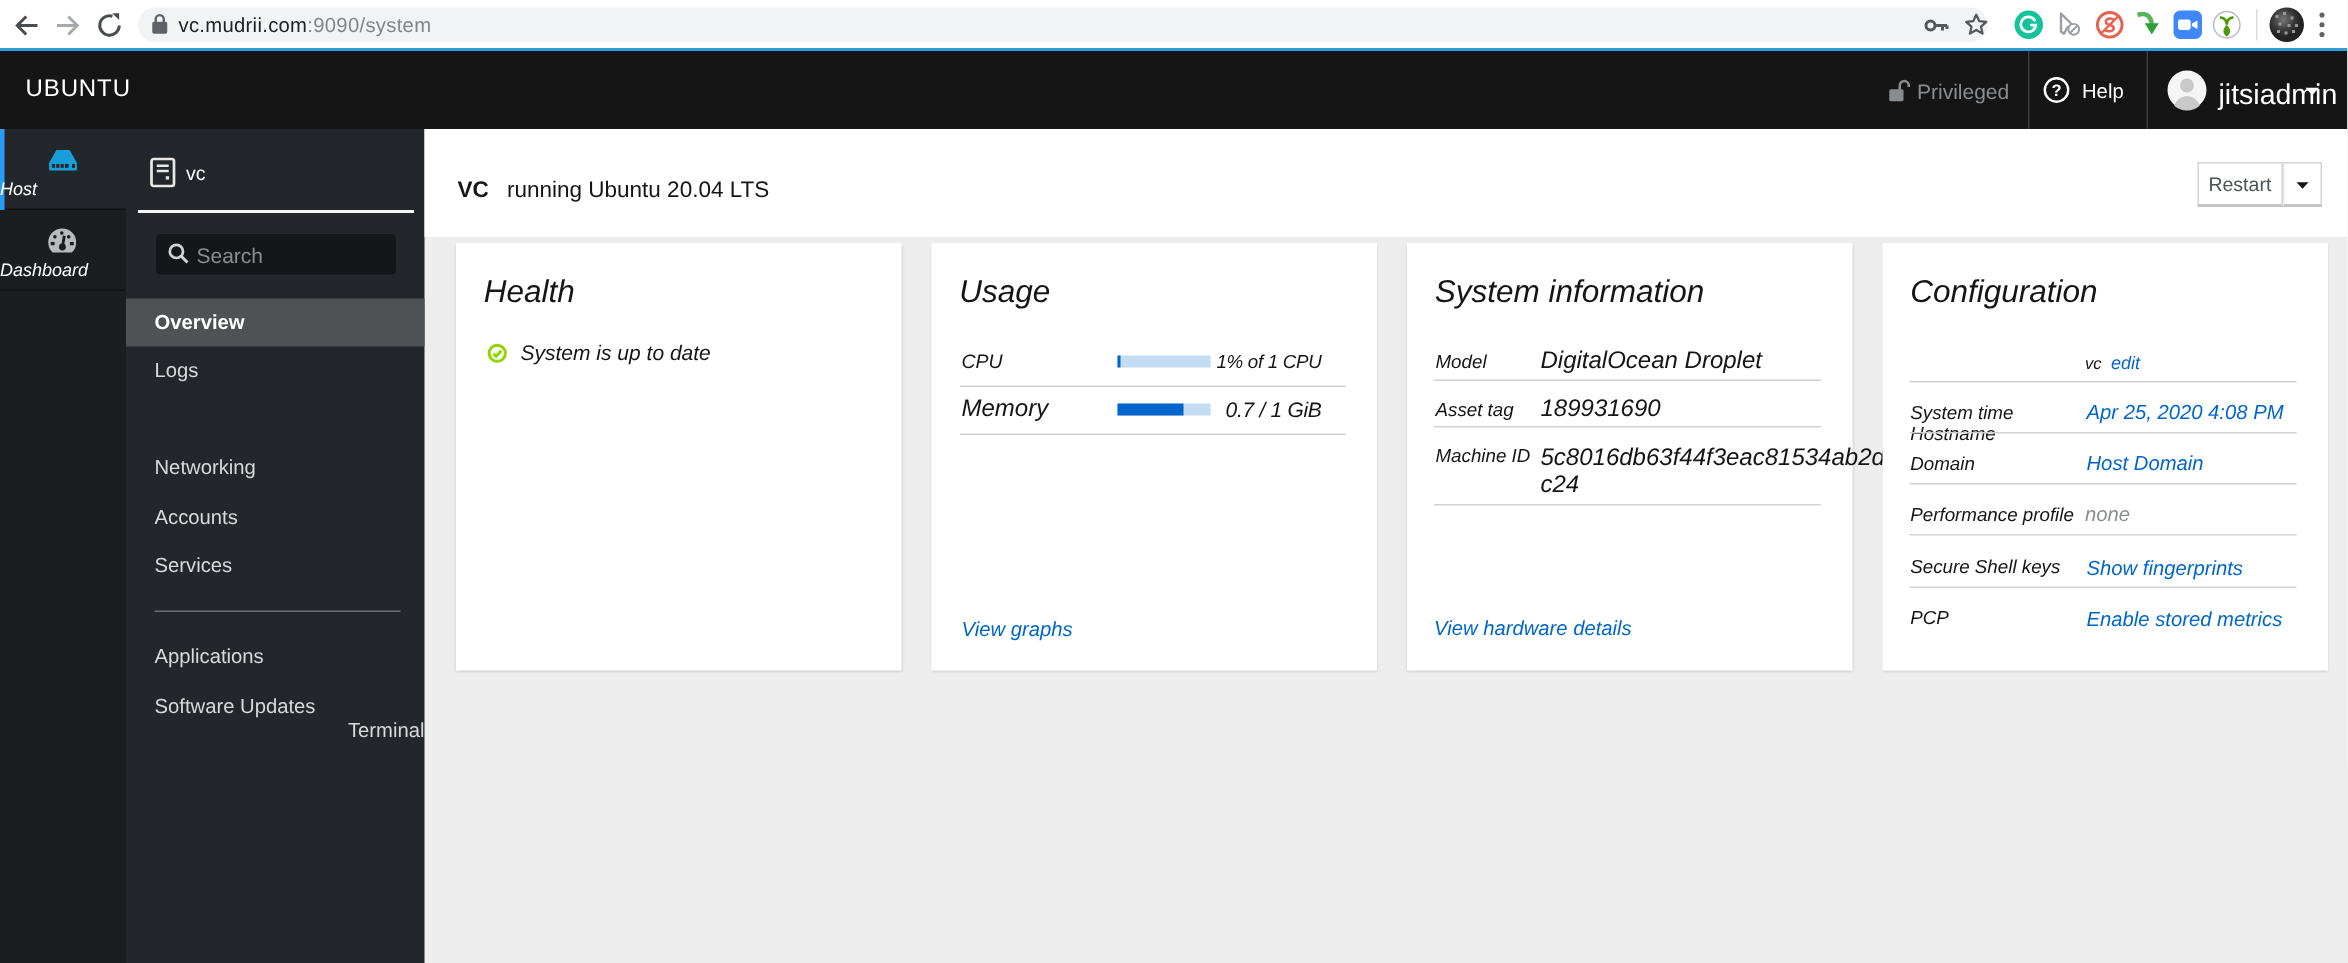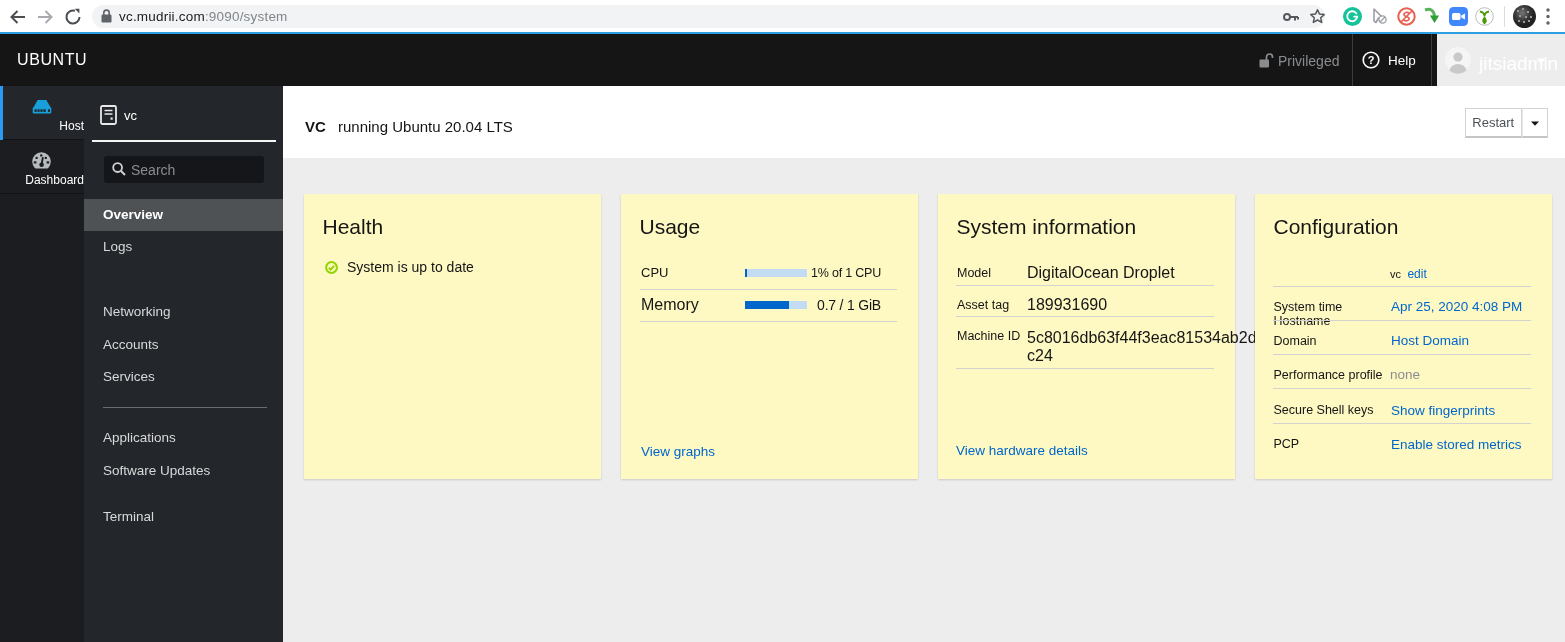--- a/index.html
+++ b/index.html
@@ -8,46 +8,46 @@
 #page { position:relative; width:1565px; height:642px; background:#ededed; overflow:hidden; }
 .abs { position:absolute; }
 svg { position:absolute; overflow:visible; }
 
 #browser { position:absolute; left:0; top:0; width:1565px; height:31.8px; background:#fff; }
 #blueline { position:absolute; left:0; top:31.8px; width:1565px; height:2.4px; background:#2d9fe0; }
 #pill { position:absolute; left:92px; top:5px; width:1233px; height:23px; border-radius:12px; background:#f1f3f4; }
 #url { position:absolute; left:119px; top:9px; font-size:13.5px; color:#202124; letter-spacing:.2px; }
 #url .gray { color:#80868b; }
 
-#masthead { position:absolute; left:0; top:34px; width:1437px; height:52px; background:#151515; }
+#masthead { position:absolute; left:0; top:34px; width:1565px; height:52px; background:#151515; }
 #brand { position:absolute; left:17px; top:17px; font-size:16px; color:#fff; letter-spacing:.6px; }
 .msep { position:absolute; top:0; width:1px; height:52px; background:#3a3d40; }
 #priv-text { position:absolute; left:1278px; top:18.5px; font-size:14px; color:#8a8d90; }
 #help-text { position:absolute; left:1388px; top:19px; font-size:13.5px; color:#fff; }
 #user-text { position:absolute; left:1479px; top:19px; font-size:19px; color:#fff; }
 
 #rail { position:absolute; left:0; top:86px; width:84px; height:556px; background:#1b1d21; }
 .railitem { position:absolute; left:0; width:84px; height:54px; border-bottom:1px solid #101215; }
-.raillabel { position:absolute; width:84px; text-align:right; font-size:12px; color:#fff; }
+.raillabel { position:absolute; width:84px; text-align:left; font-size:12px; color:#fff;font-style:italic; }
 #hoststripe { position:absolute; left:0; top:0; width:3px; height:54px; background:#2b9af3; }
 #sidenav { position:absolute; left:84px; top:86px; width:199px; height:556px; background:#23262a; }
 #vcunderline { position:absolute; left:8px; top:54px; width:184px; height:1.5px; background:#f5f5f5; }
 #vctext { position:absolute; left:40px; top:22px; font-size:13px; color:#fff; }
 #searchbox { position:absolute; left:19.5px; top:70px; width:160px; height:27px; background:#141619; border-radius:3px; }
 #searchtext { position:absolute; left:47px; top:76px; font-size:14px; color:#8a8d90; }
 .navitem { position:absolute; left:0; width:199px; height:32.5px; font-size:13.5px; color:#d8d9da; line-height:32.5px; padding-left:19px; }
 .navsel { background:#4f5255; color:#fff; font-weight:bold; }
 #navdivider { position:absolute; left:19px; top:321px; width:164px; height:1px; background:#6a6e73; }
 
 #topbar { position:absolute; left:283px; top:86px; width:1282px; height:72px; background:#fff; }
 #vctitle { position:absolute; left:305px; top:117.5px; font-size:15px; font-weight:bold; color:#151515; }
 #vcsub { position:absolute; left:338px; top:117.5px; font-size:15px; color:#151515; }
 #restartbtn { position:absolute; left:1465px; top:108px; width:56.5px; height:30px; background:#fff; border:1px solid #d3d3d3; border-bottom:2px solid #c5c5c5; font-size:13px; color:#4d5258; text-align:center; line-height:27px; }
 #restartcaret { position:absolute; left:1521.5px; top:108px; width:26px; height:30px; background:#fff; border:1px solid #d3d3d3; border-left:1px solid #e8e8e8; border-bottom:2px solid #c5c5c5; }
-.card { position:absolute; top:194px; width:296.5px; height:284.5px; background:#fef9c3; box-shadow:0 1px 2px rgba(3,3,3,0.15); }
+.card { position:absolute; top:162px; width:296.5px; height:284.5px; background:#ffffff; box-shadow:0 1px 2px rgba(3,3,3,0.15);font-style:italic; }
 .cardtitle { position:absolute; left:18.5px; top:21px; font-size:21px; color:#151515; line-height:24px; }
 .divline { position:absolute; height:1px; background:#d2d2d2; }
 .lbl { position:absolute; font-size:12.5px; color:#151515; line-height:14px; }
 .val { position:absolute; font-size:16px; color:#151515; line-height:14px; }
 .link { position:absolute; font-size:13.5px; color:#0066cc; line-height:15px; }
 .muted { color:#8a8d90; }
 </style>
 </head>
 <body>
 <div id="page">
@@ -228,21 +228,21 @@
       </svg>
     <div id="searchtext">Search</div>
     <div class="navitem navsel" style="top:112.5px;">Overview</div>
     <div class="navitem" style="top:145px;">Logs</div>
     <div class="navitem" style="top:210px;">Networking</div>
     <div class="navitem" style="top:242.5px;">Accounts</div>
     <div class="navitem" style="top:275px;">Services</div>
     <div id="navdivider"></div>
     <div class="navitem" style="top:336px;">Applications</div>
     <div class="navitem" style="top:368.5px;">Software Updates</div>
-    <div class="navitem" style="top:415px;">Terminal</div>
+    <div class="navitem" style="top:385px;text-align:right;">Terminal</div>
   </div>
 
   <div id="topbar"></div>
   <div id="vctitle">VC</div>
   <div id="vcsub">running Ubuntu 20.04 LTS</div>
   <div id="restartbtn">Restart</div>
   <div id="restartcaret"></div>
   <svg style="left:1530.5px; top:121px;" width="8" height="5" viewBox="0 0 8 5">
       <path d="M0 0.5h8L4 4.8z" fill="#151515"></path>
     </svg>

